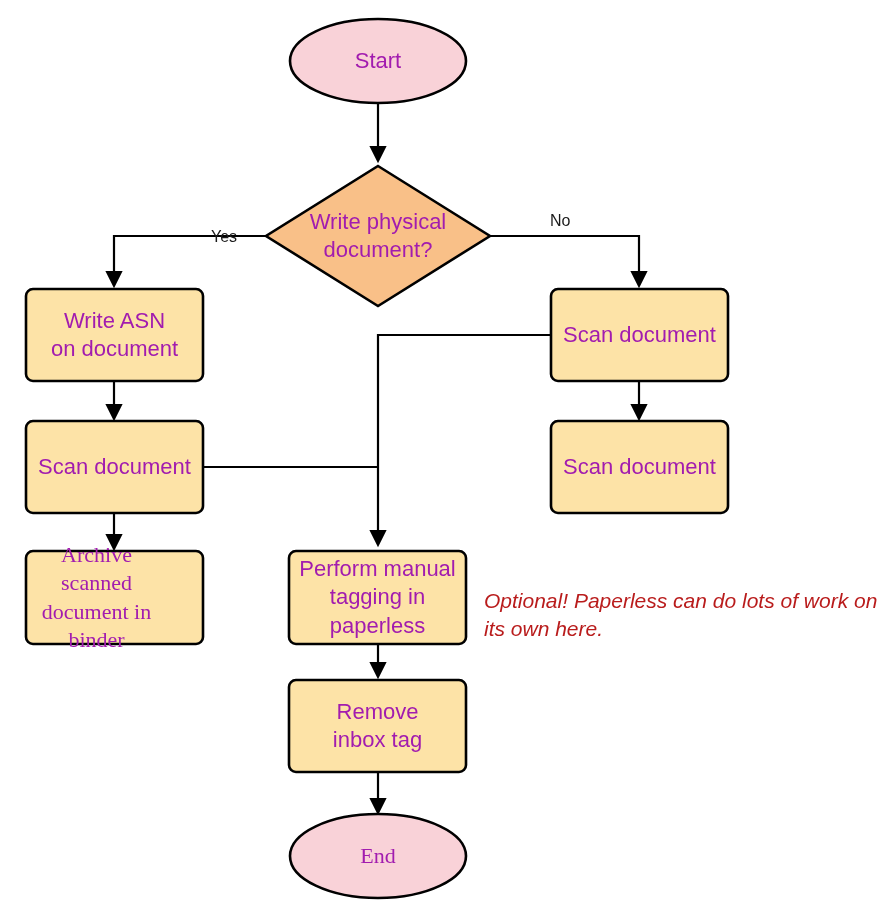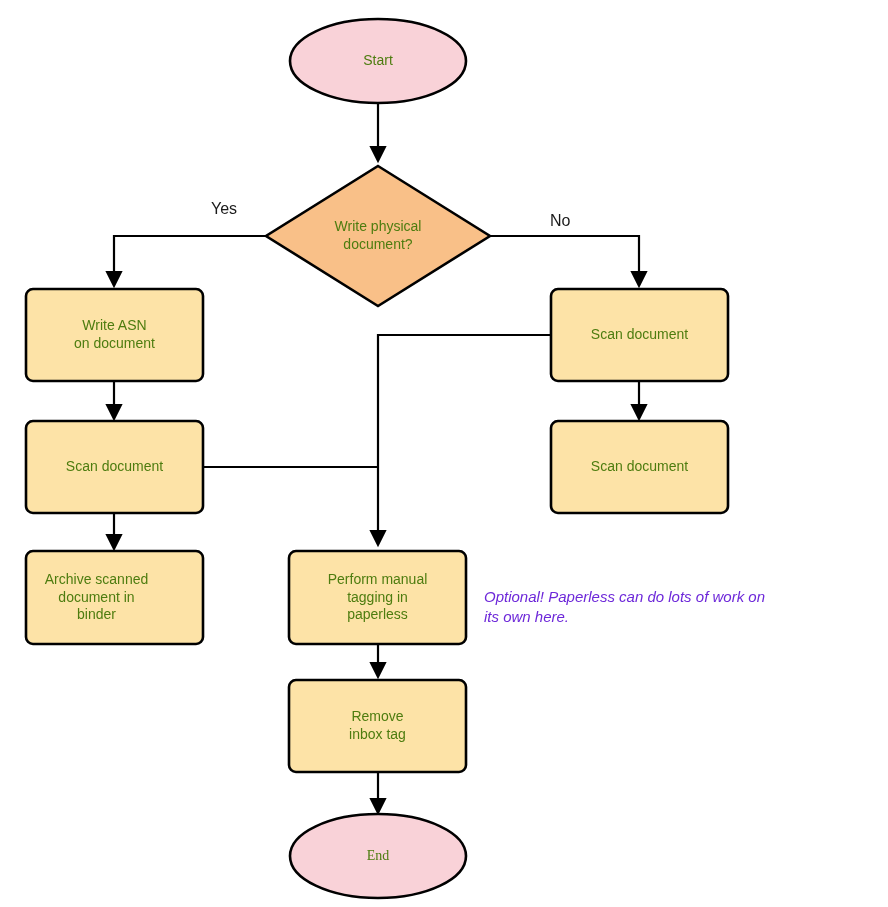--- a/index.html
+++ b/index.html
@@ -23,38 +23,38 @@
     top: 0;
     width: 888px;
     height: 907px;
   }
   .node-label {
     position: absolute;
     display: flex;
     align-items: center;
     justify-content: center;
     text-align: center;
-    color: #4d7c0f;
-    font-size: 14px;
+    color: #a21caf;
+    font-size: 22px;
     line-height: 1.28;
     white-space: pre-line;
     pointer-events: none;
   }
   .edge-label {
     position: absolute;
     color: #1a1a1a;
     font-size: 16px;
     white-space: nowrap;
   }
   .note {
     position: absolute;
     font-style: italic;
-    font-size: 15px;
+    font-size: 21px;
     line-height: 1.35;
-    color: #6d28d9;
+    color: #b91c1c;
     white-space: pre-line;
   }
 </style>
 </head>
 <body>
 
 <div id="canvas">
 
   <svg id="flow-svg" viewBox="0 0 888 907">
     <defs>
@@ -106,37 +106,37 @@
   <div class="node-label" style="left:290px; top:19px; width:176px; height:84px;">Start</div>
 
   <div class="node-label" style="left:278px; top:196px; width:200px; height:80px;">Write physical
 document?</div>
 
   <div class="node-label" style="left:26px; top:289px; width:177px; height:92px;">Write ASN
 on document</div>
 
   <div class="node-label" style="left:26px; top:421px; width:177px; height:92px;">Scan document</div>
 
-  <div class="node-label" style="left:26px; top:551px; width:141px; height:93px;">Archive scanned
+  <div class="node-label" style="left:26px; top:551px; width:141px; height:93px;font-family:Liberation Serif, serif;">Archive scanned
 document in
 binder</div>
 
   <div class="node-label" style="left:551px; top:289px; width:177px; height:92px;">Scan document</div>
 
   <div class="node-label" style="left:551px; top:421px; width:177px; height:92px;">Scan document</div>
 
   <div class="node-label" style="left:289px; top:680px; width:177px; height:92px;">Remove
 inbox tag</div>
 
   <div class="node-label" style="left:289px; top:551px; width:177px; height:93px;">Perform manual
 tagging in
 paperless</div>
 
   <div class="node-label" style="left:290px; top:814px; width:176px; height:84px;font-family:Liberation Serif, serif;">End</div>
 
-  <div class="edge-label" style="left:211px; top:200px;">Yes</div>
+  <div class="edge-label" style="left:211px; top:228px;">Yes</div>
 
   <div class="edge-label" style="left:510px; top:212px;margin-left:40px;">No</div>
 
   <div class="note" style="left:484px; top:587px; width:400px;">Optional! Paperless can do lots of work on
 its own here.</div>
 
 </div>
 
 </body></html>

